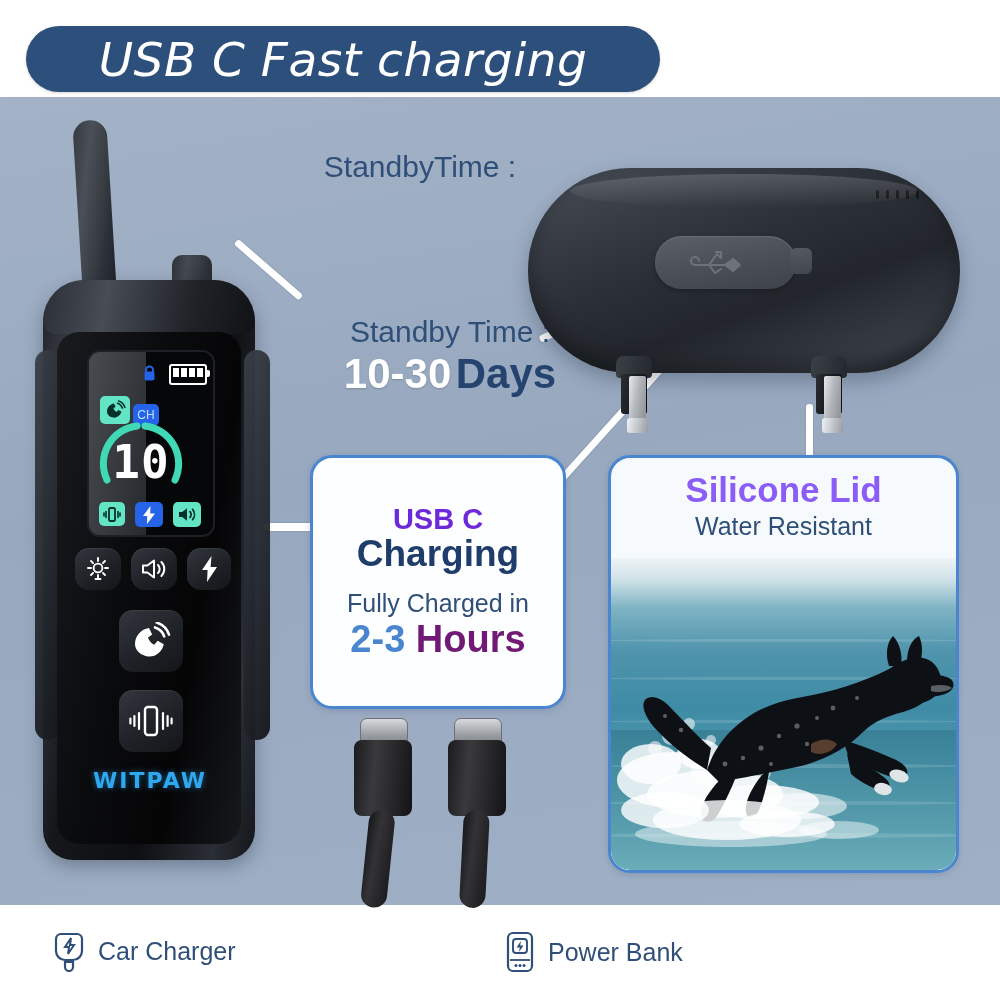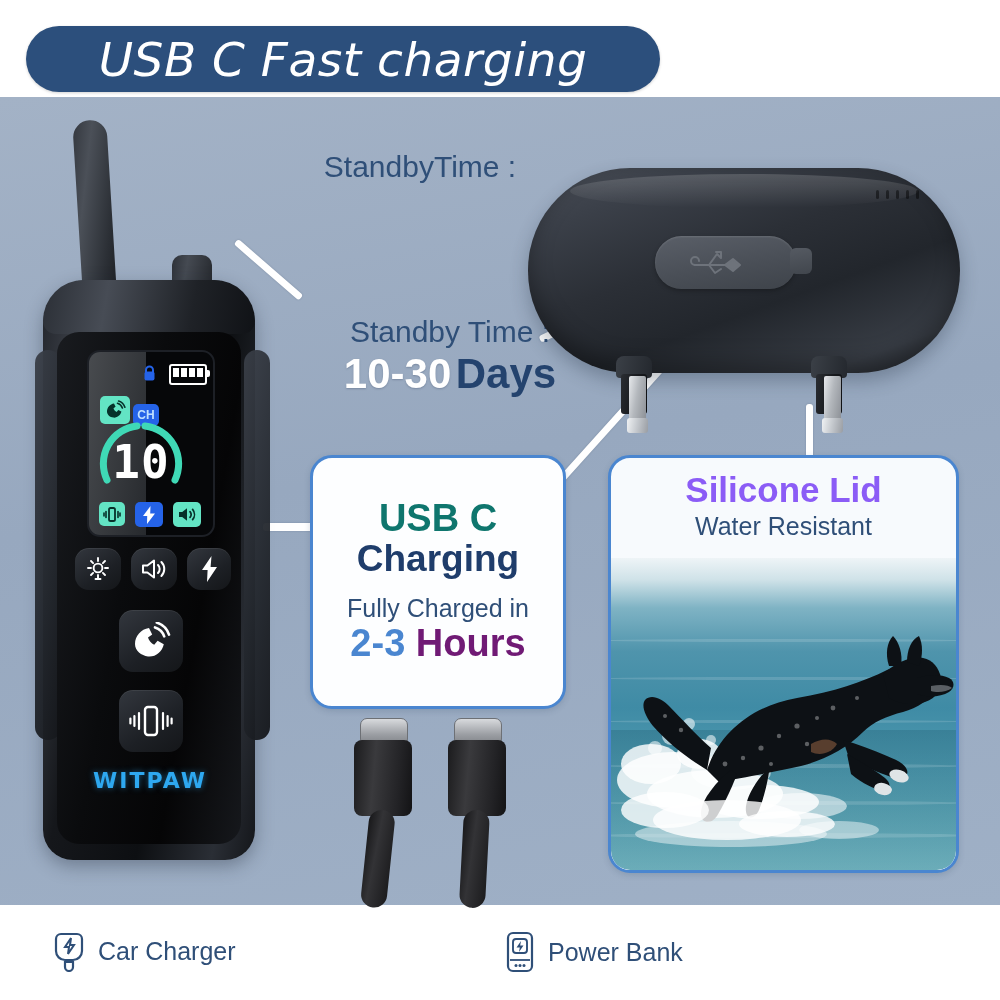--- a/index.html
+++ b/index.html
@@ -54,21 +54,21 @@
   .leader{position:absolute;background:#ffffff;border-radius:3px;
           box-shadow:0 0 2px rgba(40,55,80,.25);}
 
   
   .card{
     position:absolute;background:#fdfeff;border:3px solid #4a86d0;
     border-radius:22px;box-shadow:0 2px 6px rgba(40,60,90,.18);
   }
   #card-usbc{left:310px;top:455px;width:250px;height:248px;
     display:flex;flex-direction:column;align-items:center;justify-content:center;}
-  #card-usbc .l1{font-size:38px;font-weight:700;color:#0f766e;line-height:1.05;}
+  #card-usbc .l1{font-size:29px;font-weight:700;color:#6d28d9;line-height:1.05;}
   #card-usbc .l2{font-size:37px;font-weight:700;color:#1f3d6b;line-height:1.1;margin-bottom:14px;}
   #card-usbc .l3{font-size:25px;font-weight:400;color:#2f4f78;line-height:1.15;}
   #card-usbc .l4{font-size:38px;font-weight:700;line-height:1.12;}
   #card-usbc .l4 .hrs-num{color:#4a86d0;}
   #card-usbc .l4 .hrs-unit{color:#701a75;}
 
   
   #card-lid{left:608px;top:455px;width:345px;height:412px;overflow:hidden;
             background:#f7fafd;}
   #card-lid .lid-title{
@@ -294,21 +294,21 @@
       </div>
 
       <div class="ic ic-teal" style="left:11px;top:44px;width:30px;height:28px;">
         <svg width="22" height="20" viewBox="0 0 22 20">
           <path d="M3 11.5c0-4 3-7.5 7-8l1.6 3.2-2.1 1.6c.5 1.6 1.6 2.9 3.1 3.6l1.7-2 3.1 1.7c-.8 3.8-4.2 6.4-8 6-3.3-.4-6.4-2.7-6.4-6.1z" fill="#06312a"></path>
           <path d="M13.5 3.2a7.4 7.4 0 014.9 4.7M14.6 1a9.8 9.8 0 016.3 6.2" fill="none" stroke="#06312a" stroke-width="1.6" stroke-linecap="round"></path>
         </svg>
       </div>
 
       <div class="ic ic-blue" style="left:44px;top:52px;width:26px;height:22px;">
-        <span style="color:#bfe0ff;font-size:12px;font-weight:700;letter-spacing:0;line-height:1;
+        <span style="color:#bfe0ff;font-size:12px;font-weight:400;letter-spacing:0;line-height:1;
                      font-family:'Liberation Sans',sans-serif;text-align:right;">CH</span>
       </div>
 
       <div class="gauge">
         <svg width="88" height="88" viewBox="0 0 88 88">
           <path d="M10 62 A38 38 0 0 1 40 8" fill="none" stroke="#3fd9b6" stroke-width="7" stroke-linecap="round"></path>
           <path d="M48 8 A38 38 0 0 1 78 62" fill="none" stroke="#3fd9b6" stroke-width="7" stroke-linecap="round"></path>
         </svg>
         <div class="digits">10</div>
       </div>

